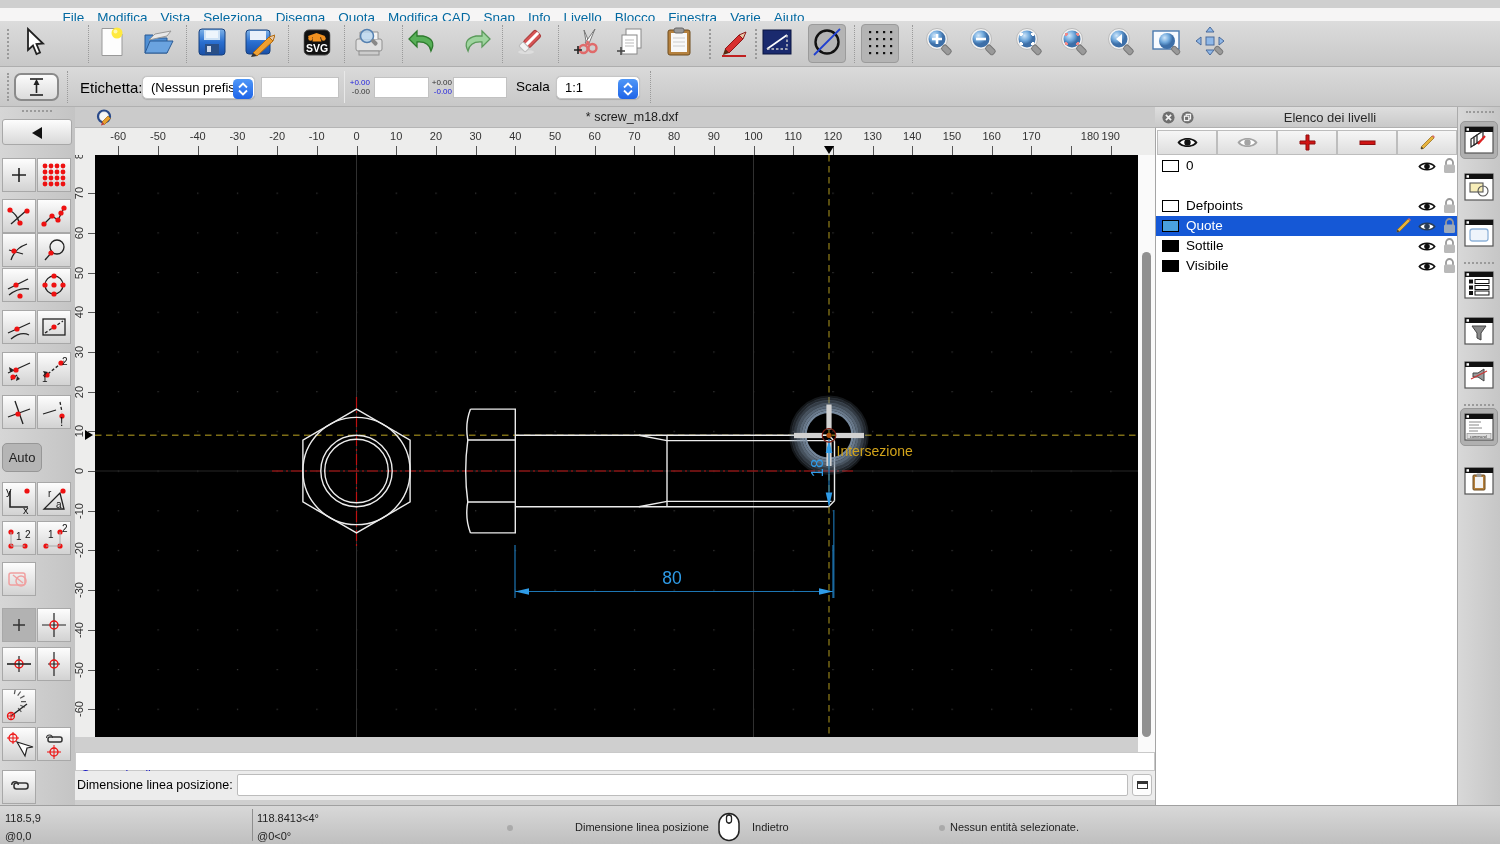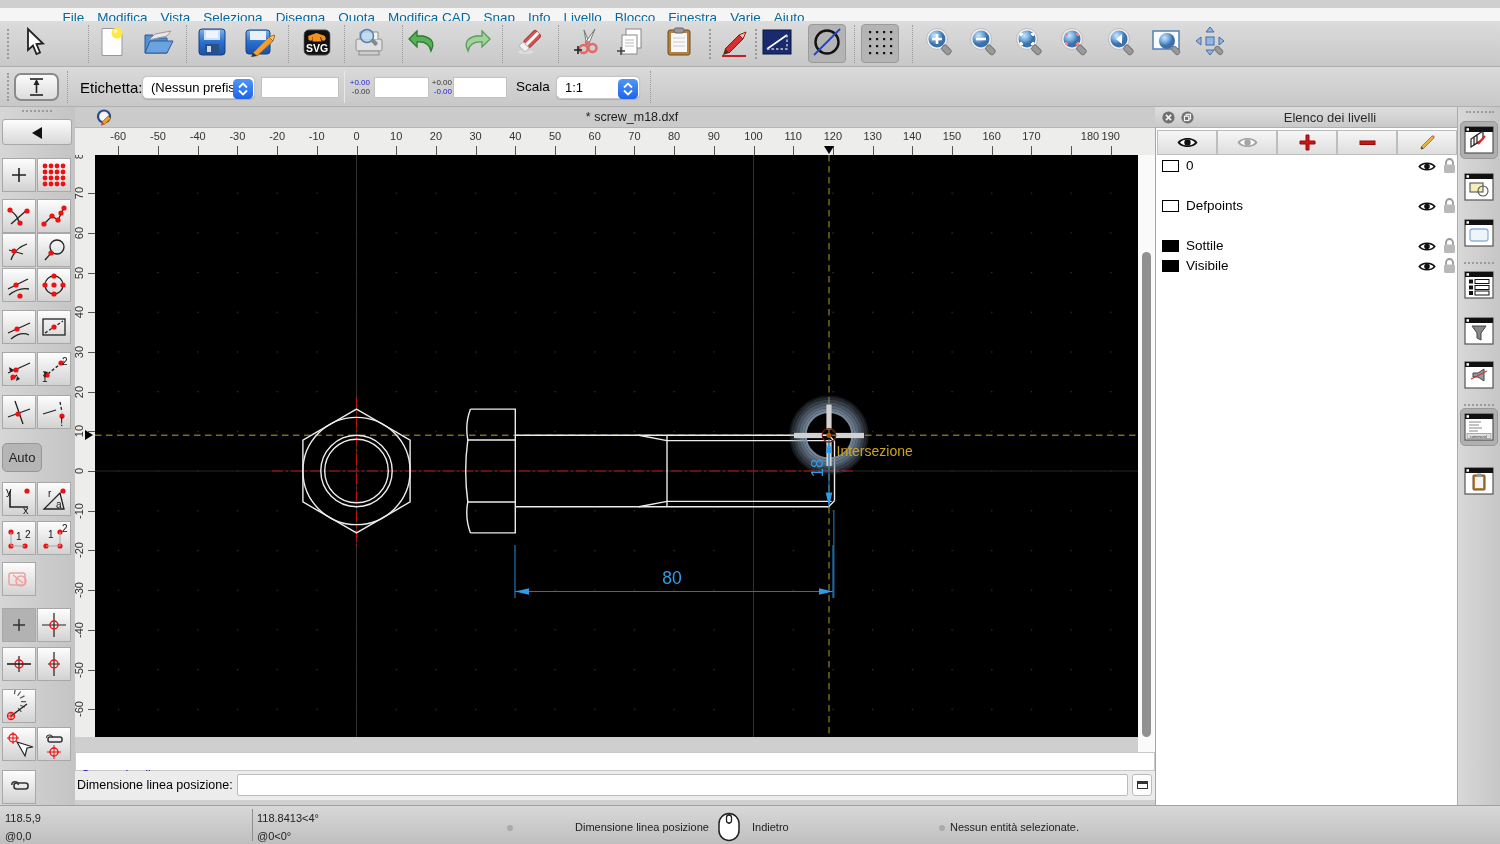--- a/index.html
+++ b/index.html
@@ -678,20 +678,38 @@
         <div style="position:absolute;left:261px;top:4px;"><svg width="20" height="13.043478260869565" viewBox="0 0 23 15">
             <path d="M1.5,7.5 C5,1.5 18,1.5 21.5,7.5 C18,13.5 5,13.5 1.5,7.5 Z" fill="#111"></path>
             <path d="M4,7.5 C7,3.5 16,3.5 19,7.5 C16,11.5 7,11.5 4,7.5 Z" fill="#fff"></path>
             <circle cx="11.5" cy="7.5" r="3.2" fill="#111"></circle>
           </svg></div>
         <div style="position:absolute;left:286px;top:1px;"><svg width="15" height="17" viewBox="0 0 15 17">
             <path d="M4,8 V5.5 a3.5,3.5 0 0 1 7,0 V8" fill="none" stroke="#999" stroke-width="1.8"></path>
             <rect x="2" y="7.5" width="11" height="8.5" rx="1.5" fill="#b9b9b9"></rect>
           </svg></div>
       </div>
+      <div style="position:absolute;left:0;top:109px;width:301px;height:20px;background:#1558d6;color:#fff;font-size:13.5px;">
+        <div style="position:absolute;left:6px;top:3.5px;width:17px;height:12px;border:1.5px solid #000;background:#4aa0dd;"></div>
+        <div style="position:absolute;left:30px;top:2px;">Quote</div>
+        <div style="position:absolute;left:239px;top:1px;"><svg width="17" height="17" viewBox="0 0 17 17">
+            <path d="M2,15 L4.5,14.5 L15,4 L13,2 L2.5,12.5 Z" fill="#e8b33c" stroke="#9a7420" stroke-width="0.8"></path>
+            <path d="M2,15 L4.5,14.5 L2.5,12.5 Z" fill="#333"></path>
+            <path d="M13,2 L15,4 L16,3 L14,1 Z" fill="#d96a6a"></path>
+          </svg></div>
+        <div style="position:absolute;left:261px;top:4px;"><svg width="20" height="13.043478260869565" viewBox="0 0 23 15">
+            <path d="M1.5,7.5 C5,1.5 18,1.5 21.5,7.5 C18,13.5 5,13.5 1.5,7.5 Z" fill="#2b3d55"></path>
+            <path d="M4,7.5 C7,3.5 16,3.5 19,7.5 C16,11.5 7,11.5 4,7.5 Z" fill="#fff"></path>
+            <circle cx="11.5" cy="7.5" r="3.2" fill="#2b3d55"></circle>
+          </svg></div>
+        <div style="position:absolute;left:286px;top:1px;"><svg width="15" height="17" viewBox="0 0 15 17">
+            <path d="M4,8 V5.5 a3.5,3.5 0 0 1 7,0 V8" fill="none" stroke="#999" stroke-width="1.8"></path>
+            <rect x="2" y="7.5" width="11" height="8.5" rx="1.5" fill="#9daabb"></rect>
+          </svg></div>
+      </div>
       <div style="position:absolute;left:0;top:129px;width:301px;height:20px;color:#000;font-size:13.5px;">
         <div style="position:absolute;left:6px;top:3.5px;width:17px;height:12px;border:1.5px solid #000;background:#000;"></div>
         <div style="position:absolute;left:30px;top:2px;">Sottile</div>
         <div style="position:absolute;left:261px;top:4px;"><svg width="20" height="13.043478260869565" viewBox="0 0 23 15">
             <path d="M1.5,7.5 C5,1.5 18,1.5 21.5,7.5 C18,13.5 5,13.5 1.5,7.5 Z" fill="#111"></path>
             <path d="M4,7.5 C7,3.5 16,3.5 19,7.5 C16,11.5 7,11.5 4,7.5 Z" fill="#fff"></path>
             <circle cx="11.5" cy="7.5" r="3.2" fill="#111"></circle>
           </svg></div>
         <div style="position:absolute;left:286px;top:1px;"><svg width="15" height="17" viewBox="0 0 15 17">
             <path d="M4,8 V5.5 a3.5,3.5 0 0 1 7,0 V8" fill="none" stroke="#999" stroke-width="1.8"></path>

